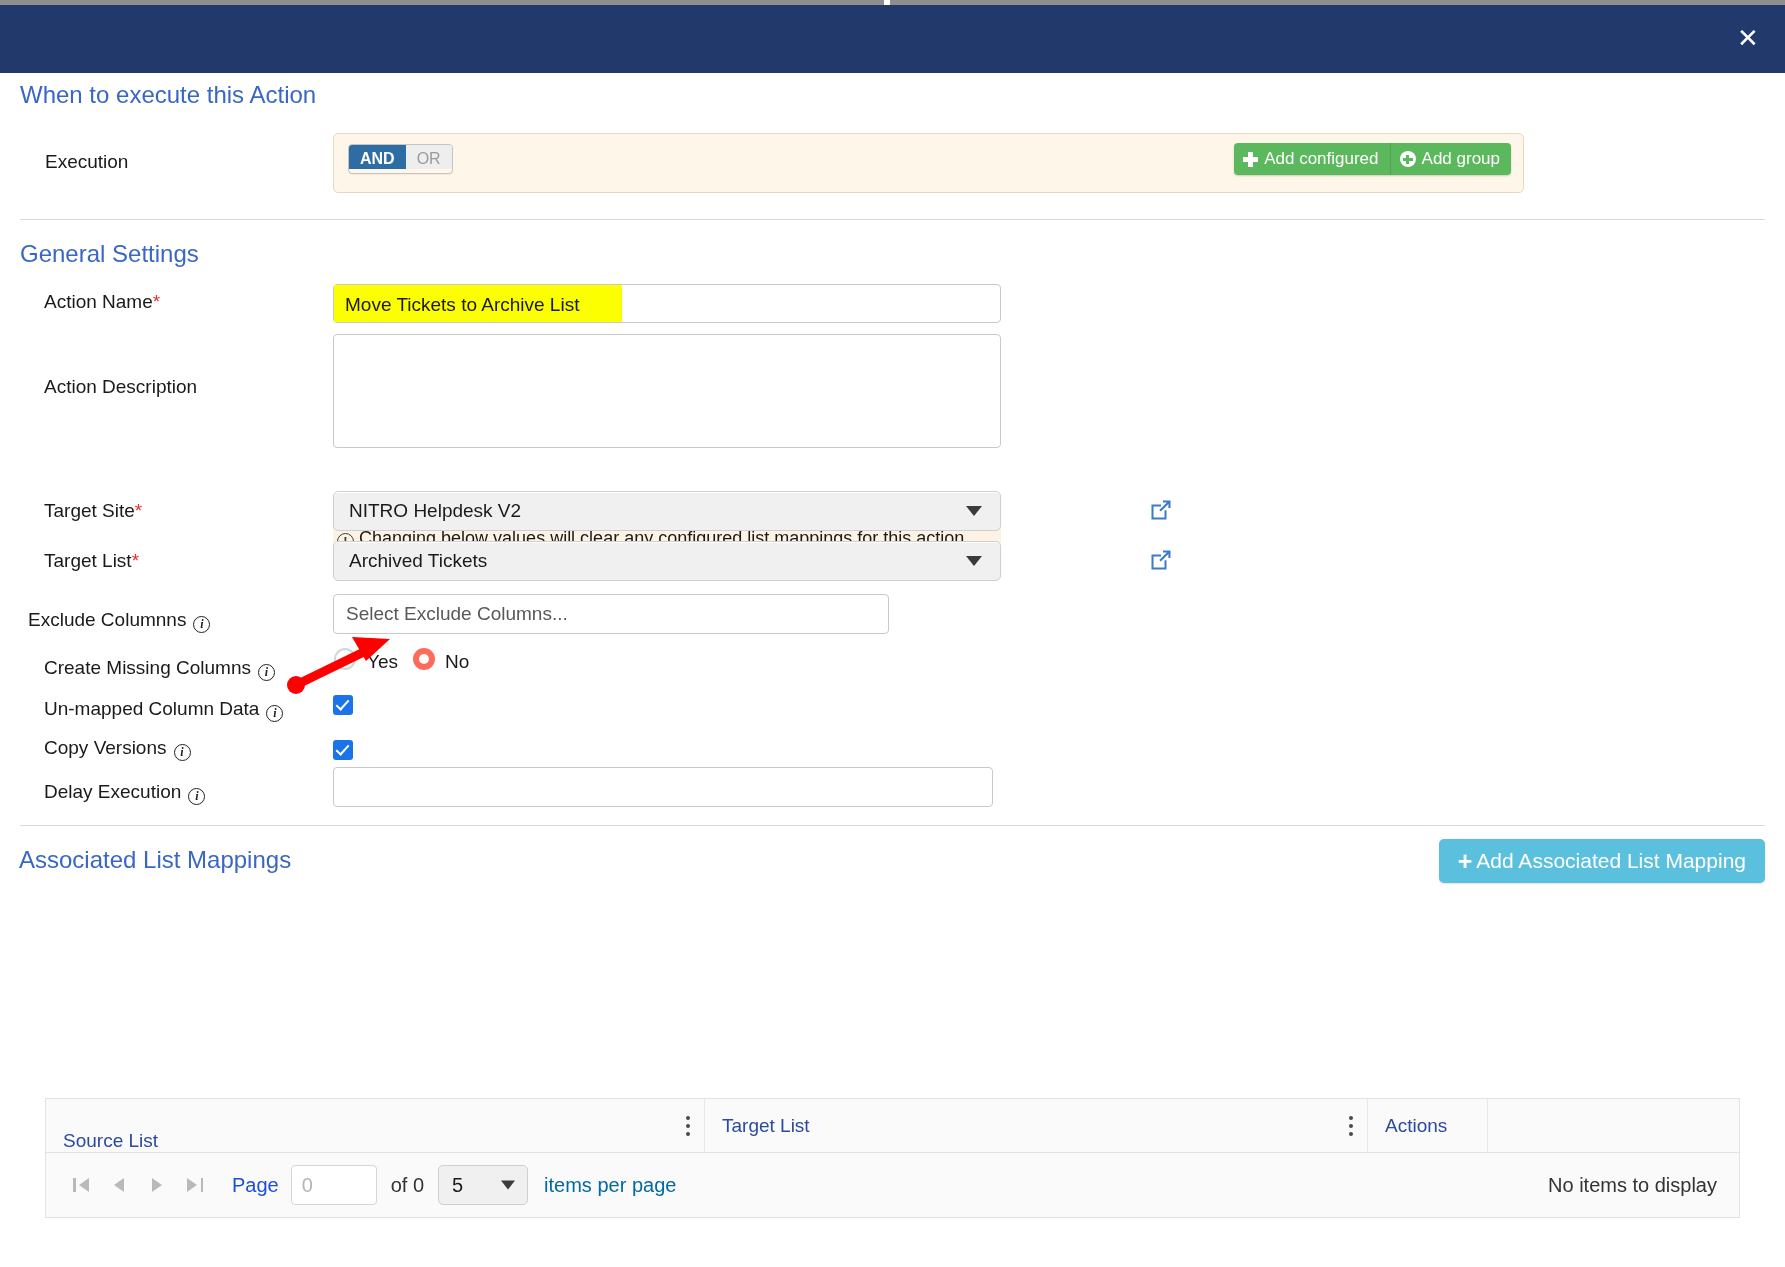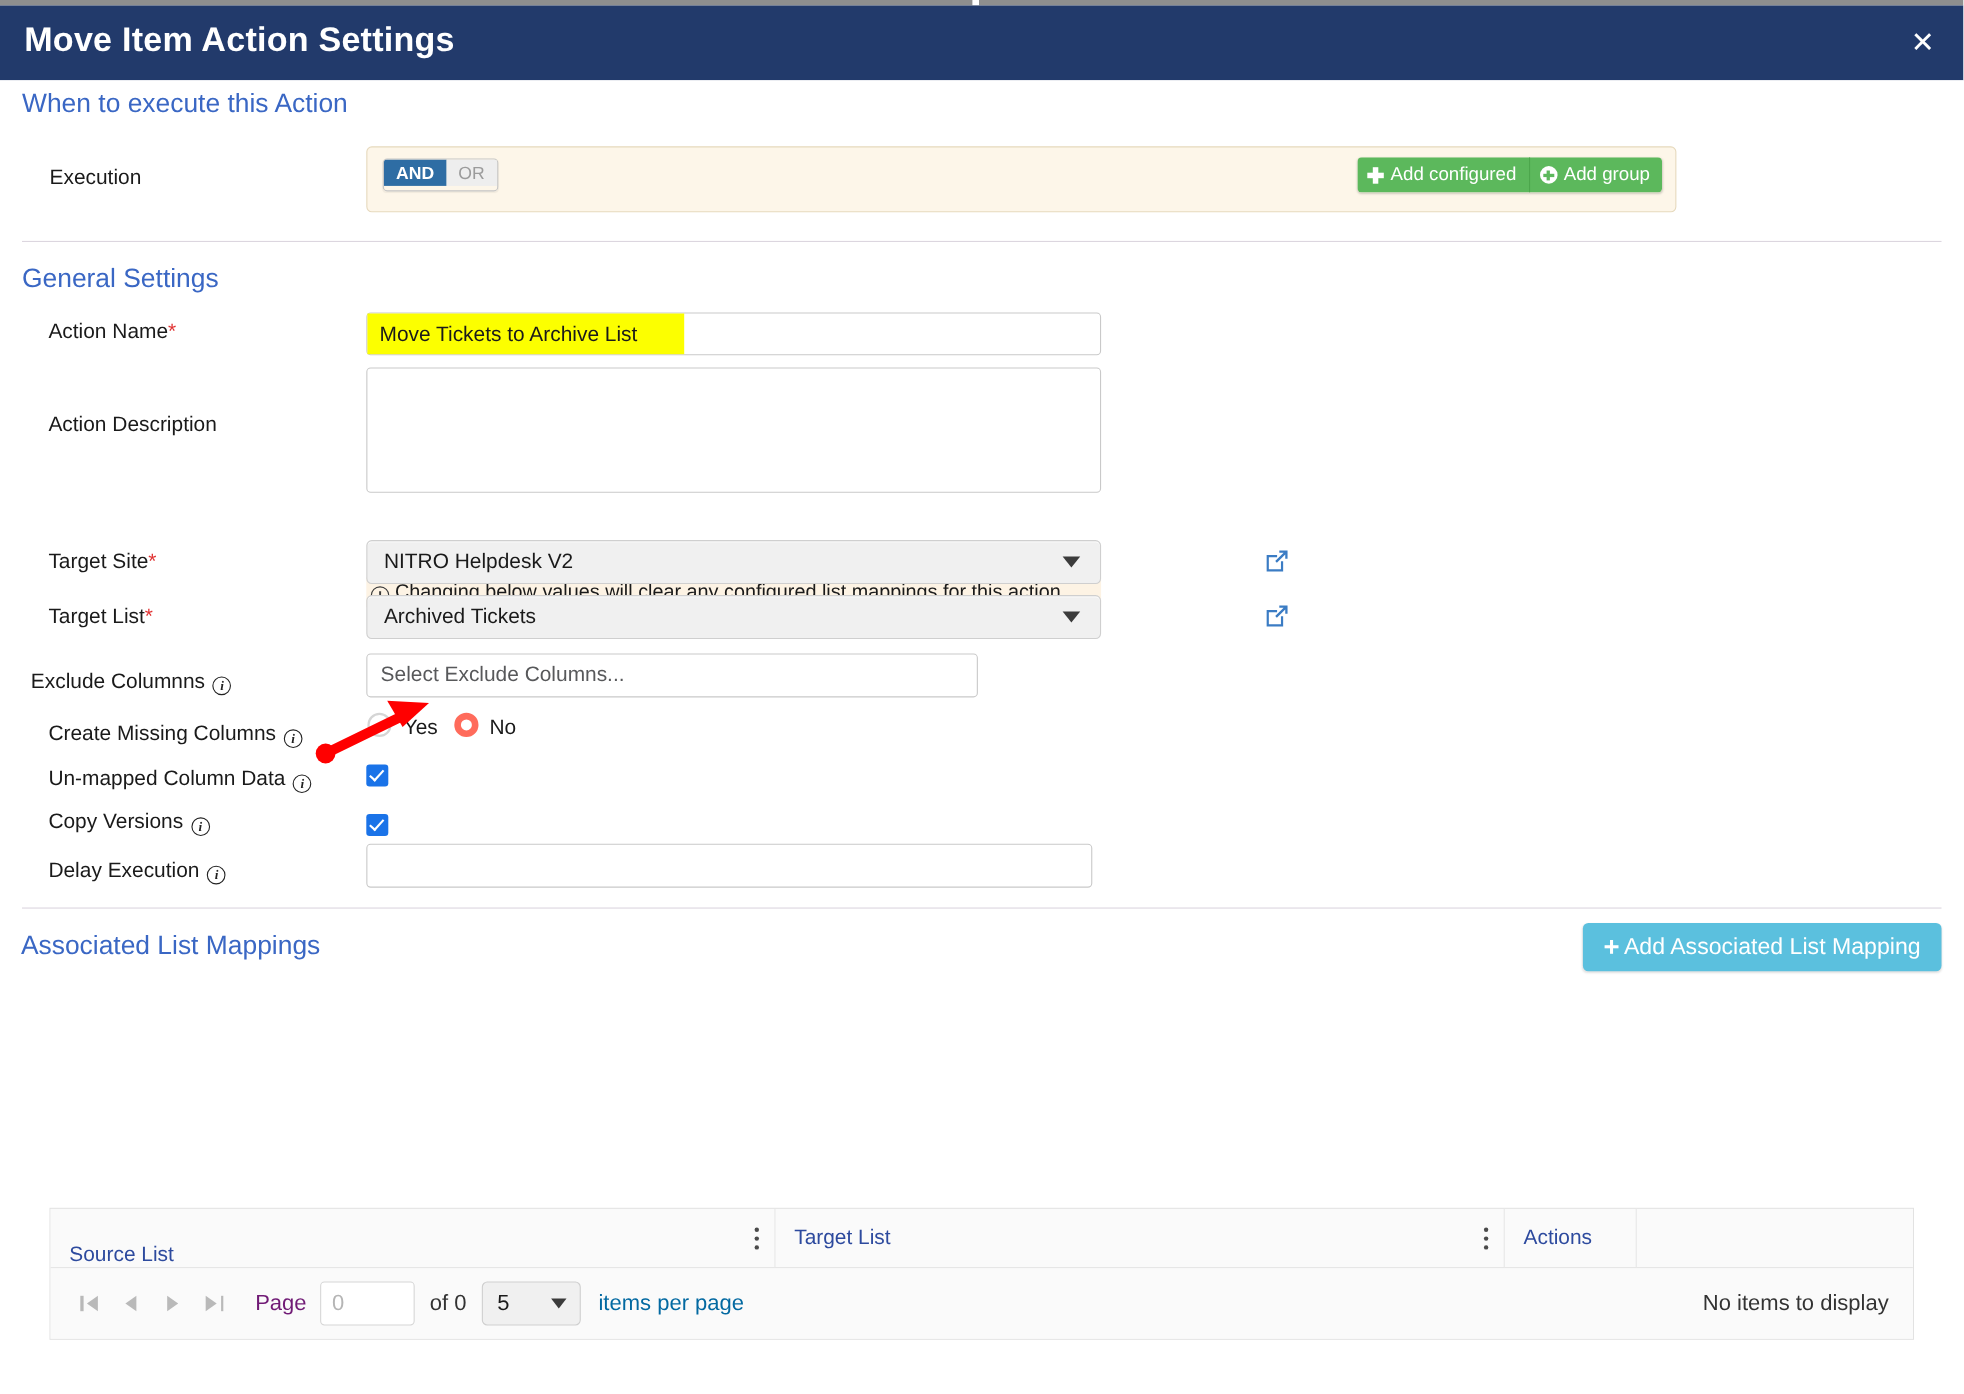--- a/index.html
+++ b/index.html
@@ -397,21 +397,21 @@
     position: absolute; left: 50%; top: 50%;
     transform: translate(-50%,-50%);
     width: 0; height: 0;
   }
   .tri-r { border-top: 7px solid transparent; border-bottom: 7px solid transparent; border-left: 10px solid #b9b9b9; }
   .tri-l { border-top: 7px solid transparent; border-bottom: 7px solid transparent; border-right: 10px solid #b9b9b9; }
   .bar-l { position: absolute; left: 7px; top: 50%; transform: translateY(-50%); width: 2.5px; height: 14px; background: #b9b9b9; }
   .bar-r { position: absolute; right: 7px; top: 50%; transform: translateY(-50%); width: 2.5px; height: 14px; background: #b9b9b9; }
 
   .pg-label {
-    font-size: 20px; color: #701a75; margin-left: 22px;
+    font-size: 20px; color: #1d4ed8; margin-left: 22px;
   }
   .pg-input {
     margin-left: 12px;
     width: 86px; height: 40px;
     border: 1px solid #d6d6d6;
     border-radius: 4px;
     background: #ffffff;
     font-size: 20px;
     font-family: "Liberation Sans", sans-serif;
     padding: 0 10px;
@@ -448,21 +448,20 @@
 </style>
 </head>
 <body>
 
 <div class="page">
 
   <div class="top-strip"></div>
   <div class="top-strip-notch"></div>
 
   <div class="dlg-header">
-    <div class="dlg-title">Move Item Action Settings</div>
     <div class="dlg-close">✕</div>
   </div>
 
   <div class="body-area">
 
     <div class="section-title" style="left:20px; top:8px;">When to execute this Action</div>
 
     <div class="field-label" style="left:45px; top:78px;">Execution</div>
 
     <div class="cond-panel">

